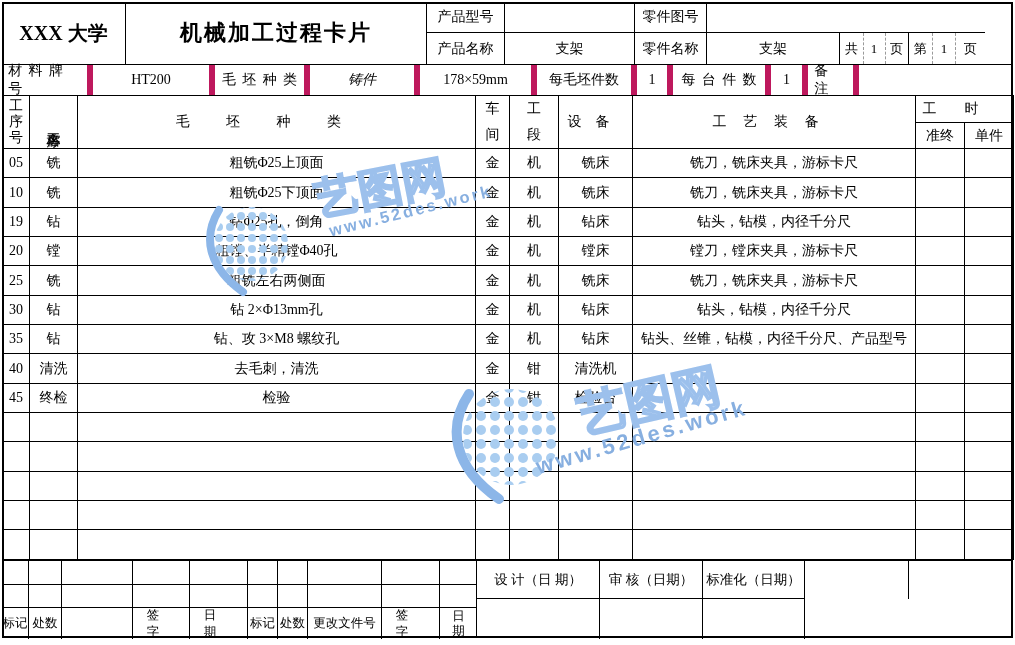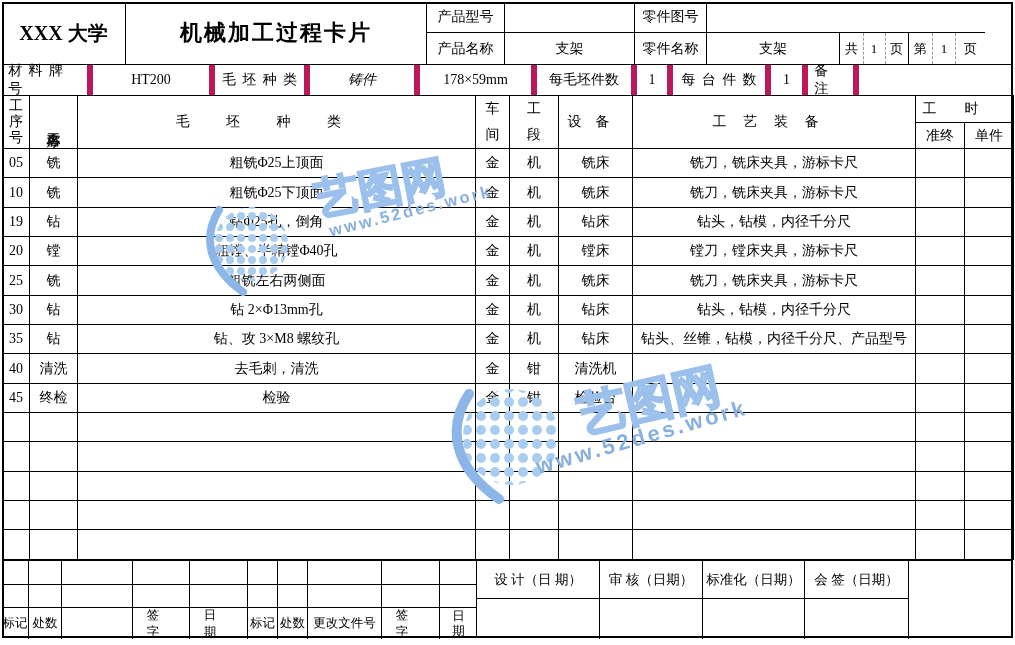--- a/index.html
+++ b/index.html
@@ -350,21 +350,20 @@
     <div class="blc botrow ls1">签字</div>
     <div class="blc botrow">
         <span class="w2">日期</span>
       </div>
   </div>
 
   <div class="abs br">
     <div class="brc">设 计（日 期）</div>
     <div class="brc">审 核（日期）</div>
     <div class="brc">标准化（日期）</div>
-    <div class="brc">会 签（日期）</div>
     <div class="brc botrow"></div>
     <div class="brc botrow"></div>
     <div class="brc botrow"></div>
     <div class="brc botrow"></div>
     <div class="brc botrow"></div>
   </div>
 
   <div class="wm" style="left:0;top:0;width:0;height:0;">
     <svg style="position:absolute;left:203px;top:200px;" width="92" height="100" viewBox="0 0 92 100">
       <defs>

